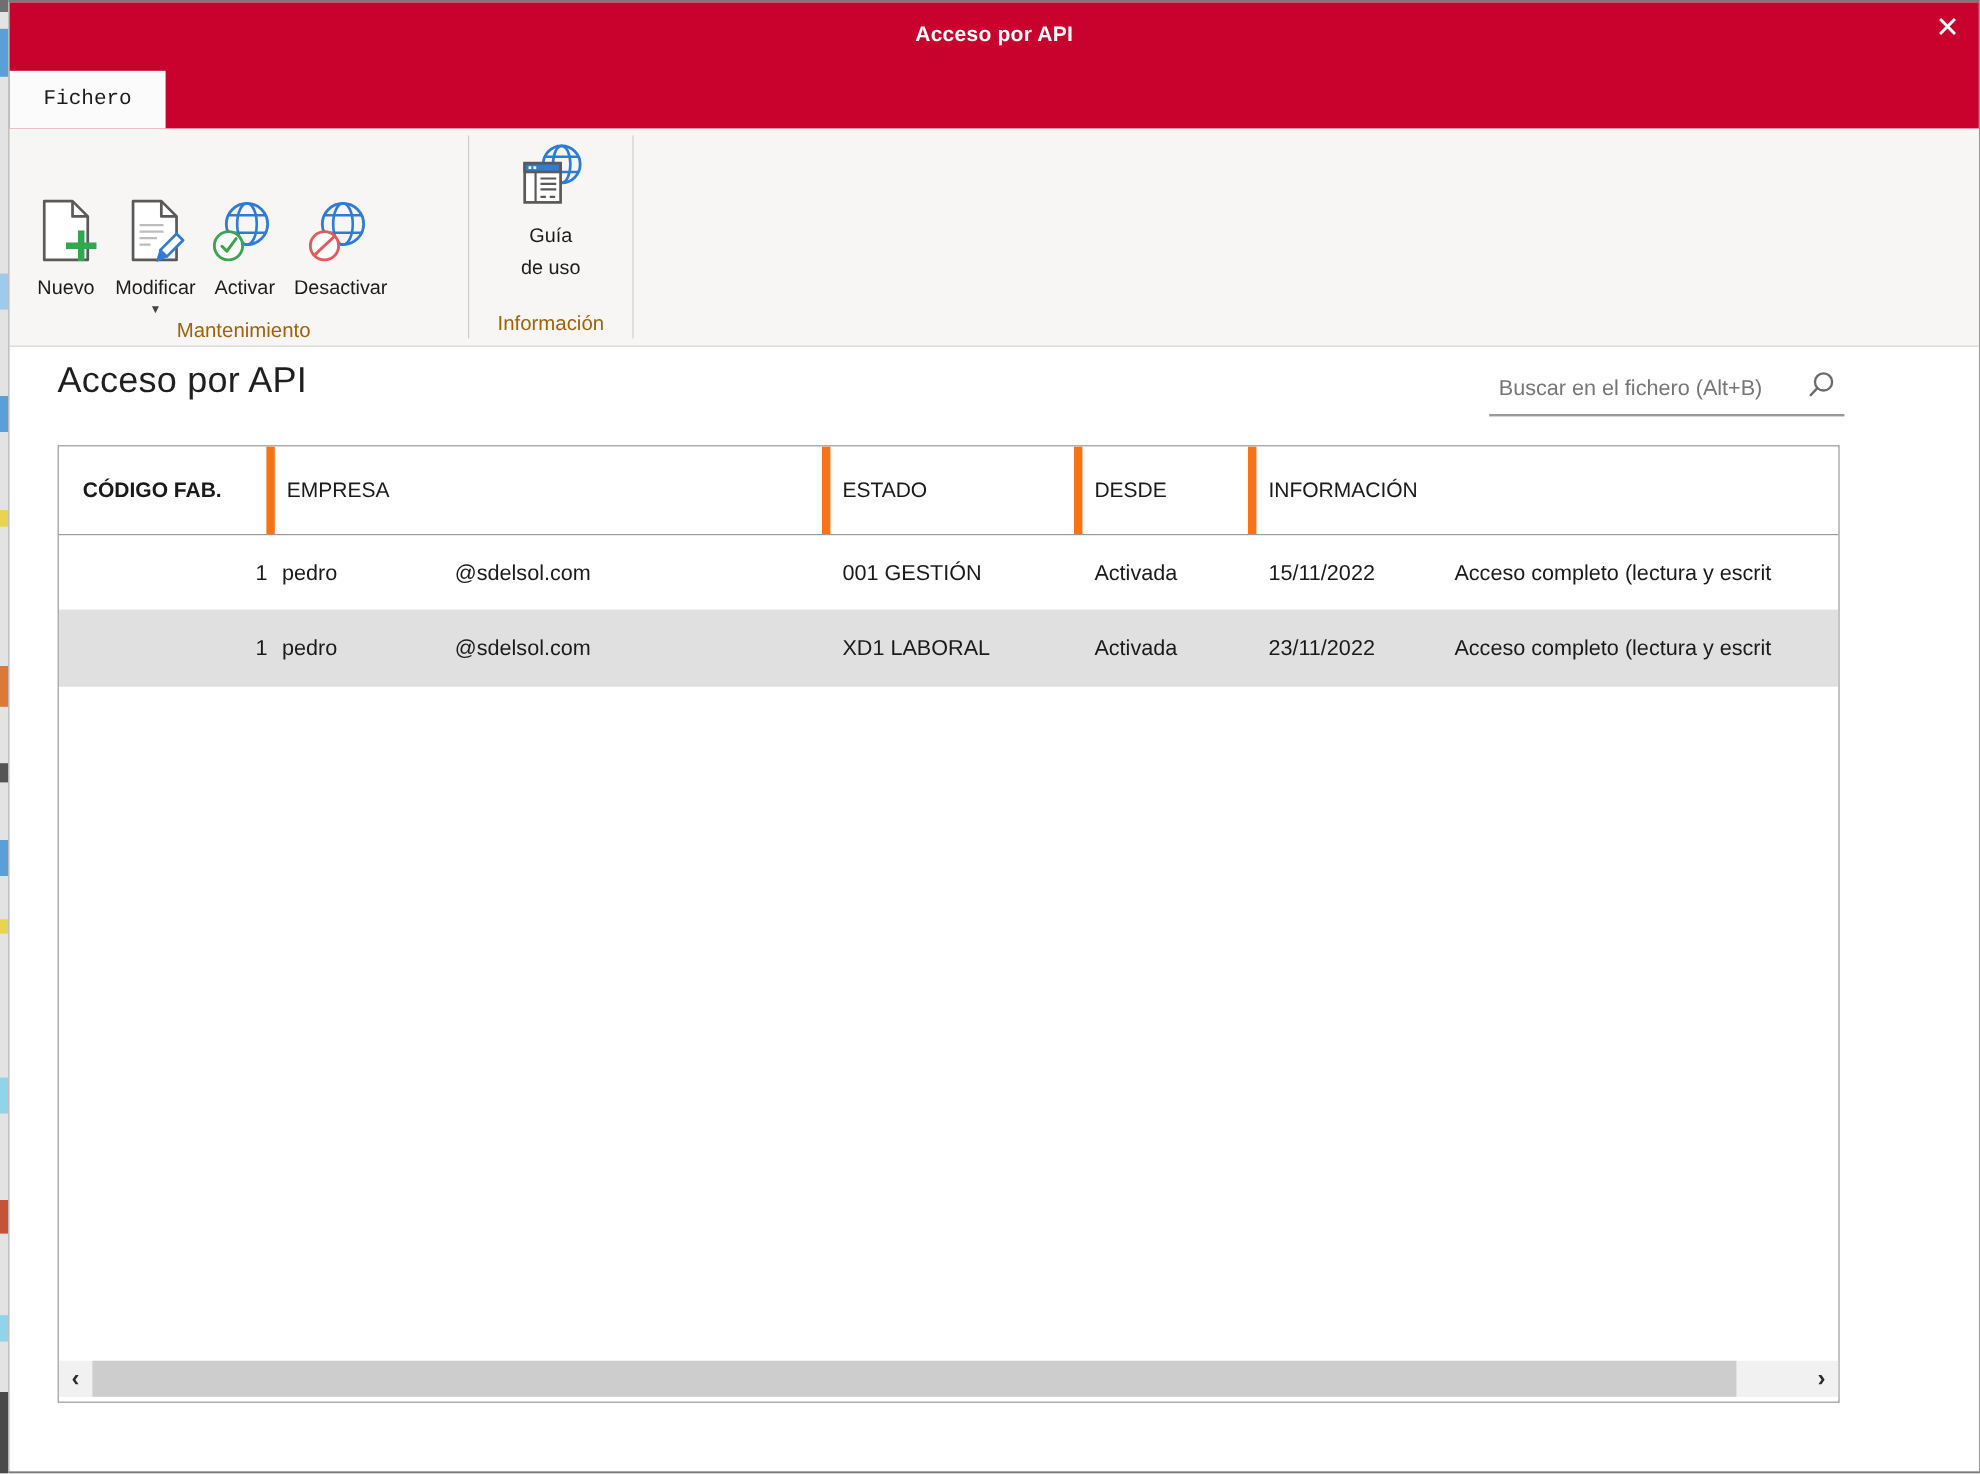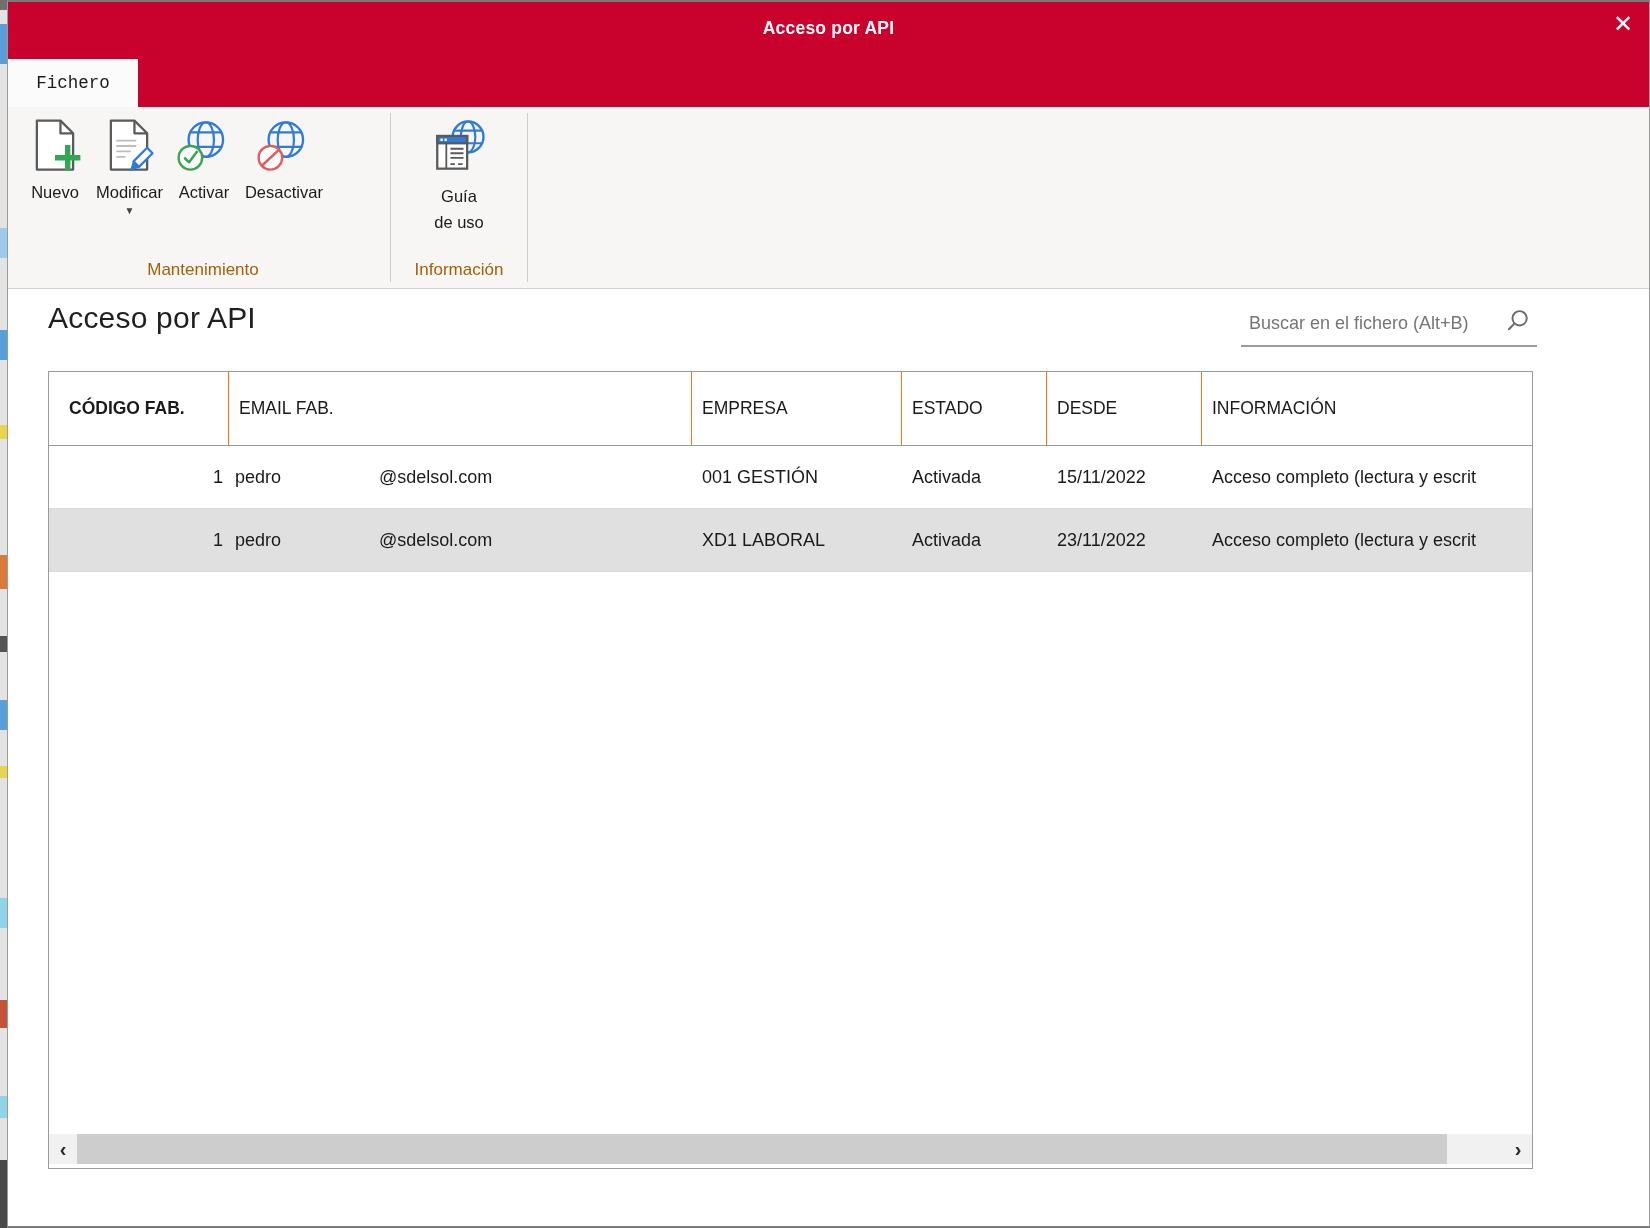--- a/index.html
+++ b/index.html
@@ -69,21 +69,21 @@
   .search-icon{flex-shrink:0;margin:0 6px 2px 4px;}
   
   .table-wrap{
     position:absolute;left:40px;top:82px;width:1485px;height:798px;
     box-sizing:border-box;border:1px solid #9a9a9a;background:#fff;overflow:hidden;
   }
   .tgrid{display:grid;grid-template-columns:180px 463px 210px 145px 155px 1fr;}
   .thead{height:74px;border-bottom:1px solid #9a9a9a;box-sizing:border-box;}
   .thead .hcell{
     display:flex;align-items:center;font-size:17.5px;color:#1a1a1a;
-    border-right:1px solid #f97316;padding-left:10px;box-sizing:border-box;overflow:hidden;white-space:nowrap;
+    border-right:7px solid #f97316;padding-left:10px;box-sizing:border-box;overflow:hidden;white-space:nowrap;
   }
   .thead .hcell:last-child{border-right:none;}
   .thead .hcell.first{font-weight:bold;padding-left:20px;}
   .trow{height:63px;border-bottom:1px solid #dcdcdc;box-sizing:border-box;font-size:18px;color:#1a1a1a;}
   .trow.selected{background:#e0e0e0;}
   .trow .cell{display:flex;align-items:center;padding-left:10px;box-sizing:border-box;overflow:hidden;white-space:nowrap;}
   .trow .cell.num{justify-content:flex-end;padding-right:6px;padding-left:0;}
   .trow .cell.email{padding-left:6px;}
   .trow .email-user{width:144px;flex-shrink:0;}
   
@@ -122,21 +122,21 @@
   <div class="titlebar">
     <div class="title-text">Acceso por API</div>
     <div class="close-btn">✕</div>
     <div class="file-tab">
       <span>Fichero</span>
     </div>
   </div>
 
   <div class="ribbon">
 
-    <div class="rgroup" style="min-width:366px;">
+    <div class="rgroup" style="min-width:366px;margin-top:47px;">
       <div class="rbuttons">
 
         <div class="rbtn">
           <span>
             <svg viewBox="0 0 64 64">
               <path d="M12 4 H38 L52 18 V58 H12 Z" fill="#ffffff" stroke="#5a5a5a" stroke-width="2.5" stroke-linejoin="round"></path>
               <path d="M38 4 V18 H52" fill="none" stroke="#5a5a5a" stroke-width="2.5" stroke-linejoin="round"></path>
               <path d="M46 31 V59 M32 45 H60" fill="none" stroke="#2fa84f" stroke-width="6"></path>
             </svg>
           </span>
@@ -228,21 +228,20 @@
           <circle cx="13.5" cy="9.5" r="6.6" fill="none" stroke="#6b6b6b" stroke-width="1.8"></circle>
           <path d="M8.6 14.4 L3.6 19.6" stroke="#6b6b6b" stroke-width="1.8" fill="none" stroke-linecap="round"></path>
         </svg>
       </span>
     </div>
 
     <div class="table-wrap">
 
       <div class="tgrid thead">
         <div class="hcell first">CÓDIGO FAB.</div>
-        <div class="hcell">EMAIL FAB.</div>
         <div class="hcell">EMPRESA</div>
         <div class="hcell">ESTADO</div>
         <div class="hcell">DESDE</div>
         <div class="hcell">INFORMACIÓN</div>
       </div>
 
       <div class="tgrid trow">
         <div class="cell num">1</div>
         <div class="cell email">
           <span class="email-user">pedro</span>

